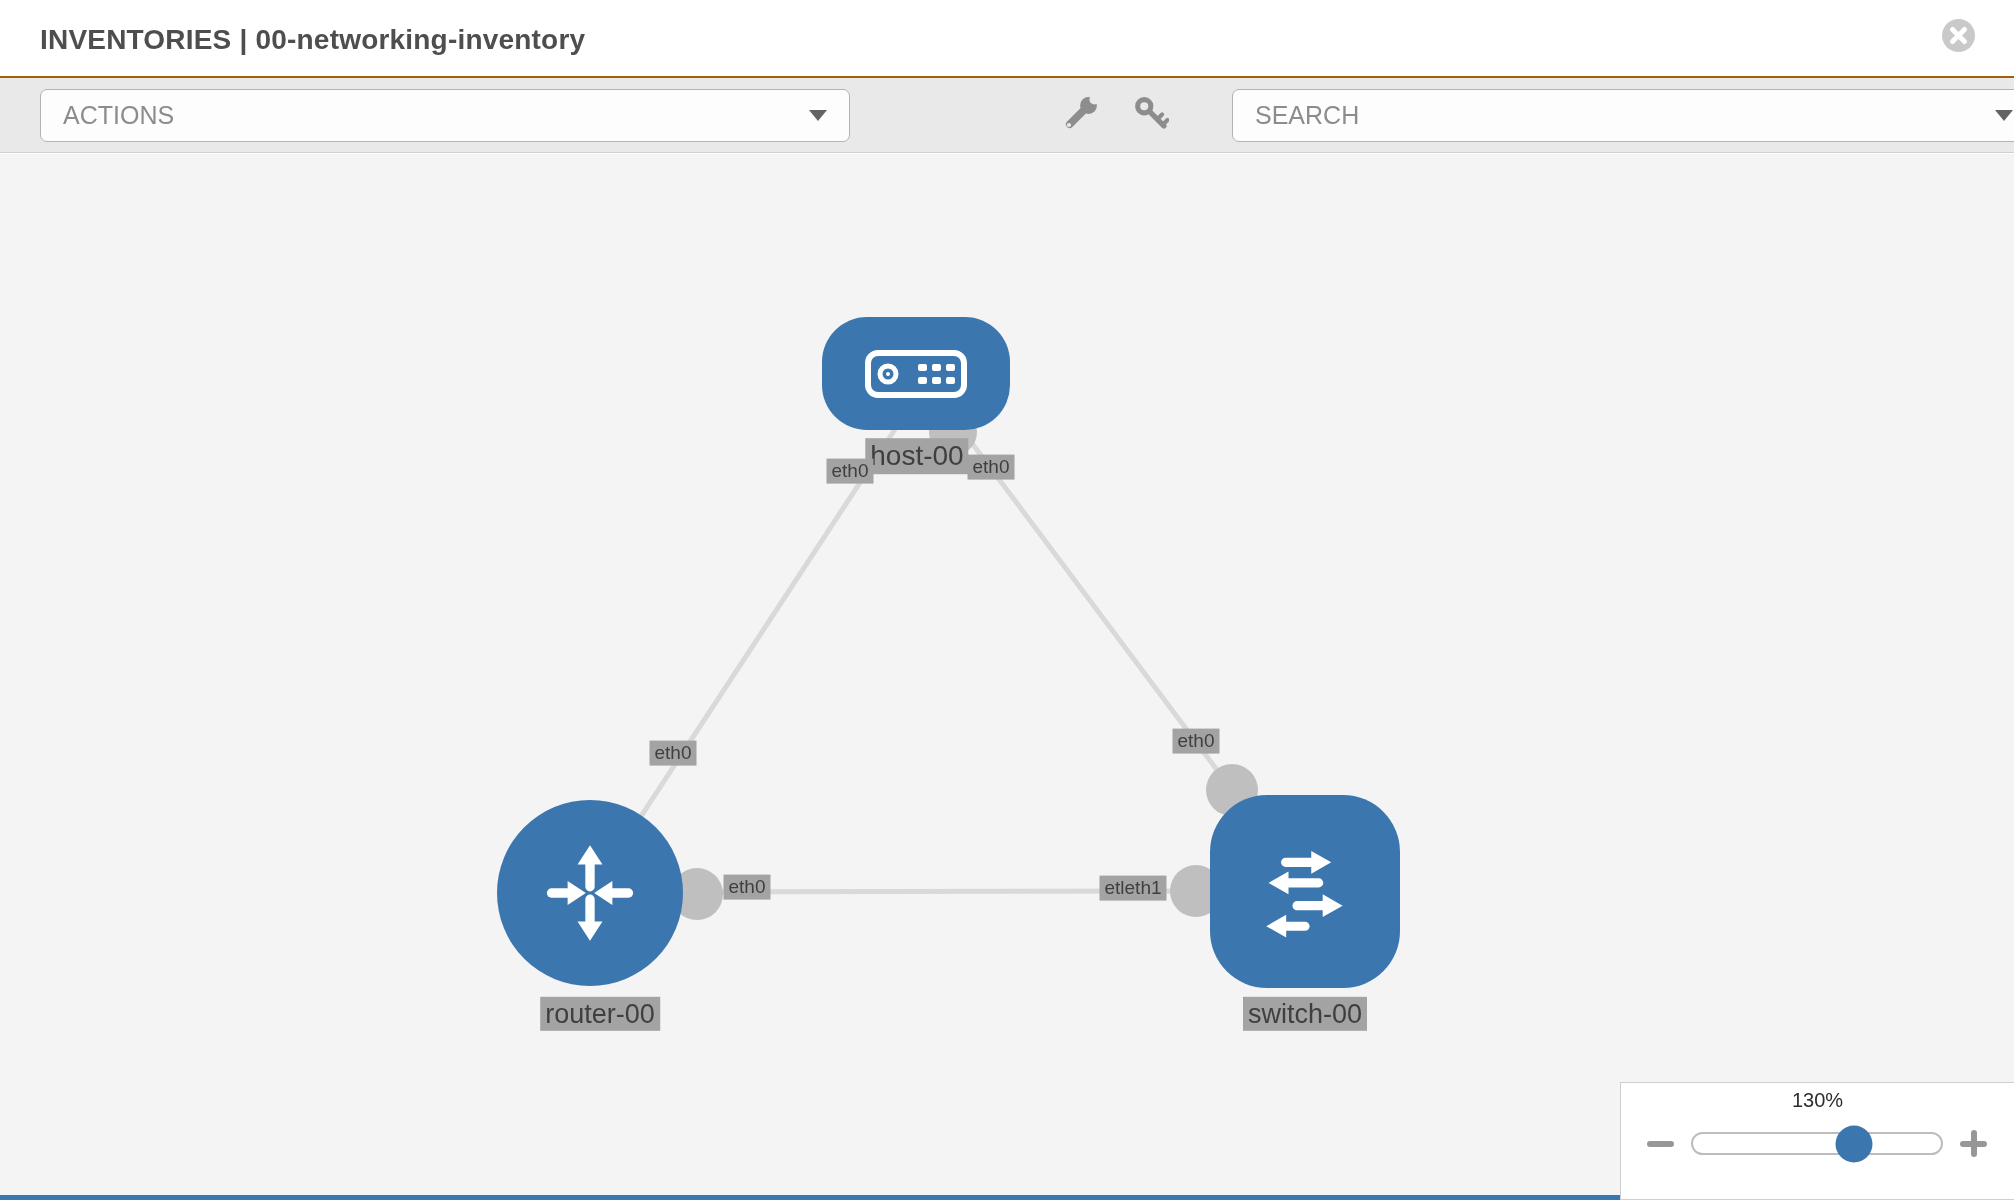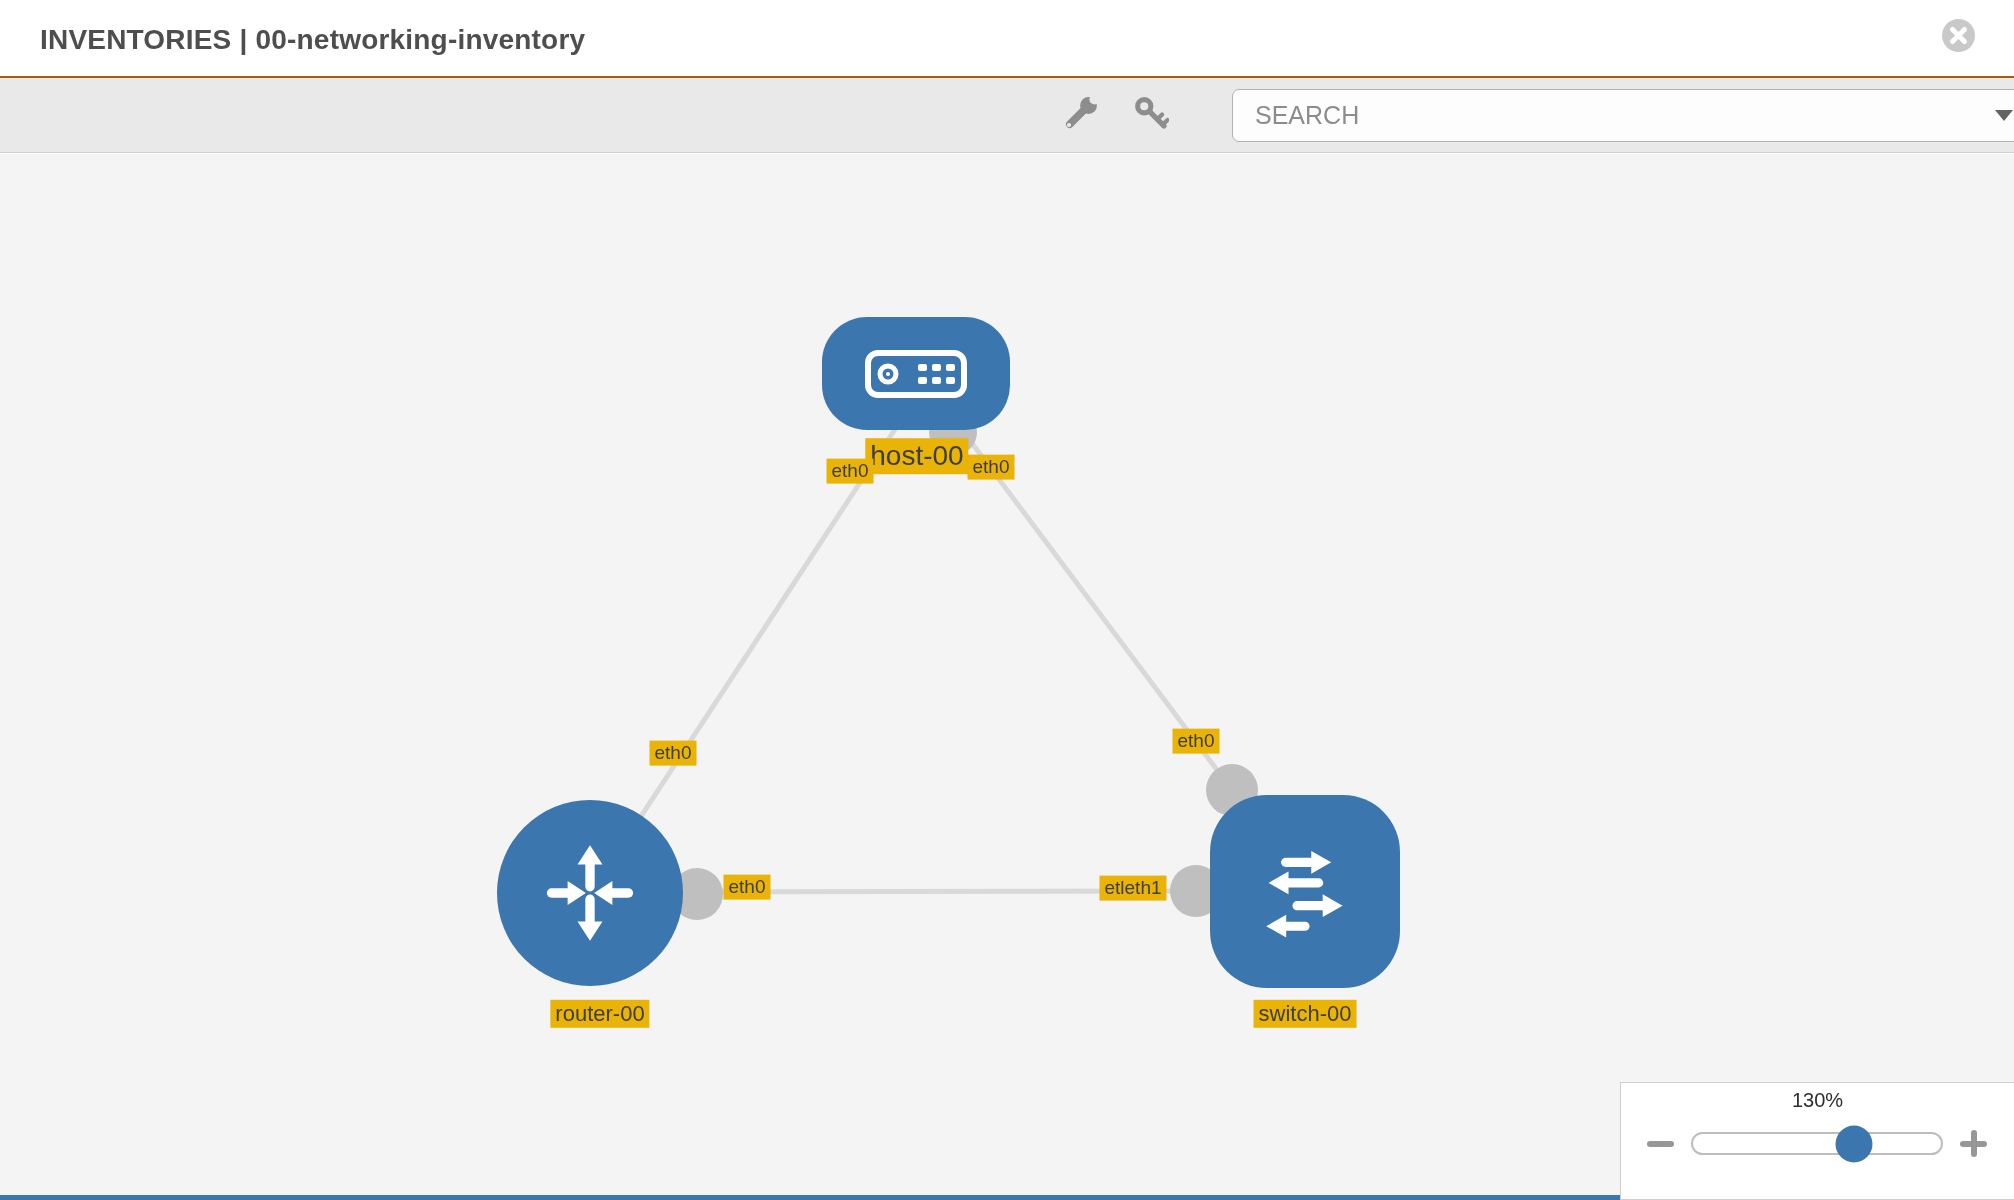--- a/index.html
+++ b/index.html
@@ -24,22 +24,22 @@
 
   
   .canvas { position:absolute; top:154px; left:0; width:2014px; height:1046px; background:#f4f4f4; overflow:hidden; }
   .edges { position:absolute; left:0; top:0; }
 
   .node { position:absolute; background:#3b76af; display:flex; align-items:center; justify-content:center; cursor:pointer; }
   .node-host   { left:822px; top:163px; width:188px; height:113px; border-radius:45px; }
   .node-router { left:497px; top:646px; width:186px; height:186px; border-radius:50%; }
   .node-switch { left:1210px; top:641px; width:190px; height:193px; border-radius:57px; }
 
-  .lbl { position:absolute; transform:translate(-50%,-50%); background:#eab308; color:#3f3f3f; padding:1px 5px; white-space:nowrap; line-height:1.2; }
-  .node-lbl { font-size:22px; }
+  .lbl { position:absolute; transform:translate(-50%,-50%); background:#a3a3a3; color:#3f3f3f; padding:1px 5px; white-space:nowrap; line-height:1.2; }
+  .node-lbl { font-size:27px; }
   .if-lbl { font-size:19px; }
 
   
   .zoom-panel { position:absolute; left:1620px; top:928px; width:395px; height:118px; background:#ffffff; border:1px solid #cfcfcf; }
   .zoom-value { margin-top:6px; text-align:center; font-size:20px; color:#2e2e2e; }
   .zoom-row { position:absolute; left:0; right:1px; top:47px; display:flex; align-items:center; gap:17px; padding:0 26px; }
   .minus-btn { width:27px; height:6px; background:#979797; border-radius:3px; cursor:pointer; flex:0 0 auto; }
   .slider-track { position:relative; flex:1 1 auto; height:23px; background:#fff; border:2px solid #bdbdbd; border-radius:13px; cursor:pointer; }
   .slider-thumb { position:absolute; top:50%; left:65%; transform:translate(-50%,-50%); width:37px; height:37px; border-radius:50%; background:#3b76af; cursor:grab; }
   .plus-btn { position:relative; width:27px; height:27px; cursor:pointer; flex:0 0 auto; }
@@ -58,20 +58,24 @@
     <div class="close-btn">
       <svg width="35" height="35" viewBox="0 0 35 35">
         <circle cx="17.5" cy="17.5" r="16.5" fill="#c9c9c9"></circle>
         <line x1="11.5" y1="11.5" x2="23.5" y2="23.5" stroke="#fff" stroke-width="5" stroke-linecap="round"></line>
         <line x1="23.5" y1="11.5" x2="11.5" y2="23.5" stroke="#fff" stroke-width="5" stroke-linecap="round"></line>
       </svg>
     </div>
   </div>
 
   <div class="toolbar">
+    <div class="select select-actions">
+      <span>ACTIONS</span>
+      <span class="caret"></span>
+    </div>
 
     <span class="tool-icon wrench">
       <svg width="36" height="36" viewBox="0 0 24 24">
         <circle cx="17" cy="7" r="5.6" fill="#8d8d8d"></circle>
         <circle cx="21" cy="3" r="3.4" fill="#e9e9e9"></circle>
         <line x1="14.5" y1="9.5" x2="4.5" y2="19.5" stroke="#8d8d8d" stroke-width="5" stroke-linecap="round"></line>
         <circle cx="4" cy="20" r="1.4" fill="#e9e9e9"></circle>
       </svg>
     </span>
 

